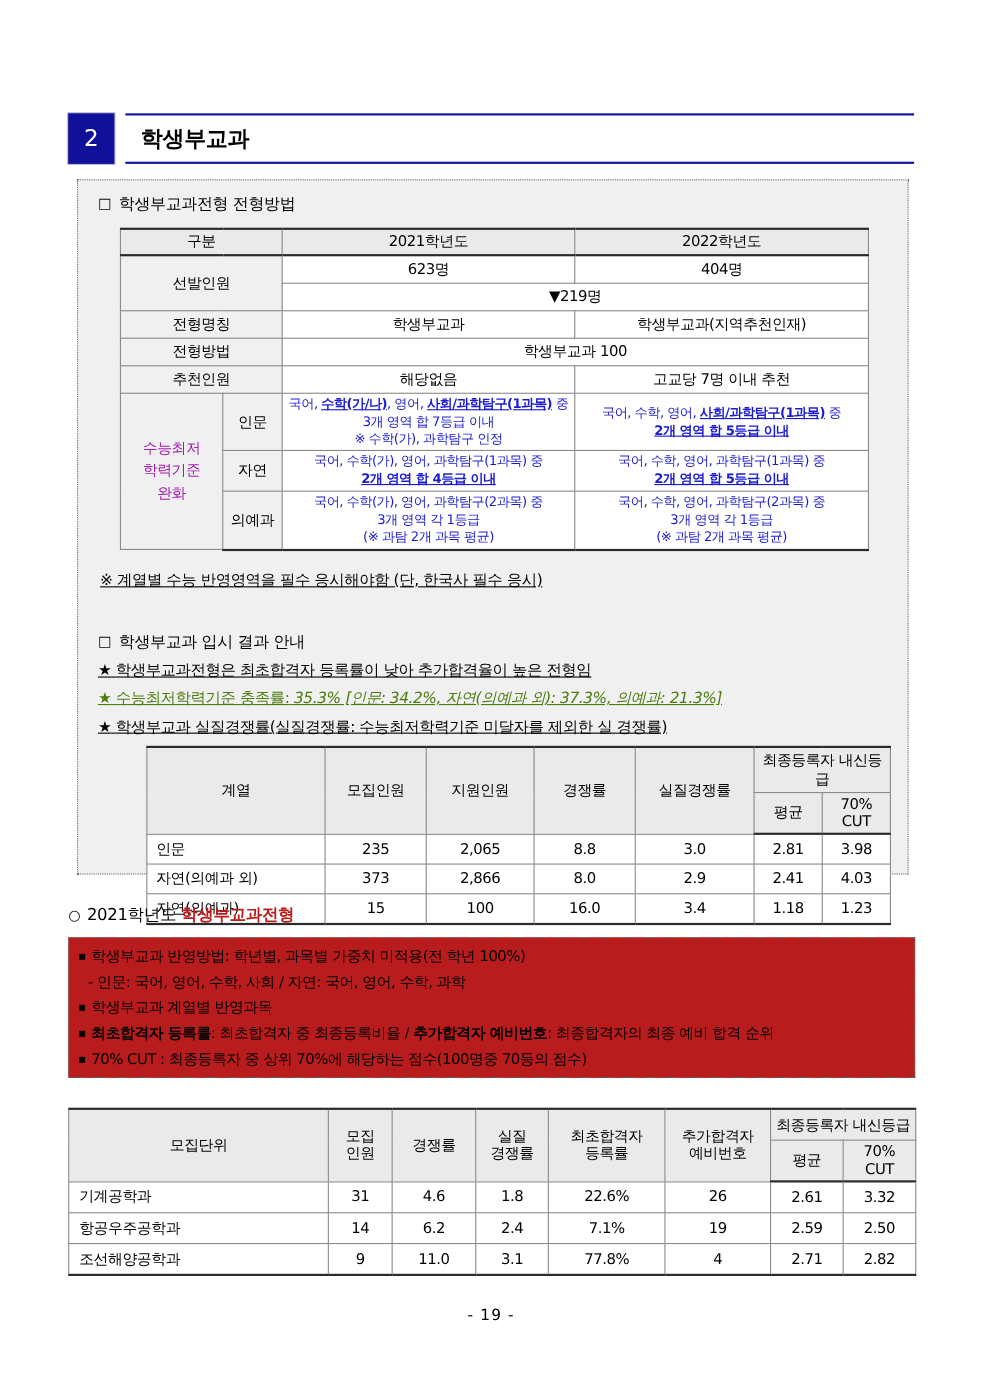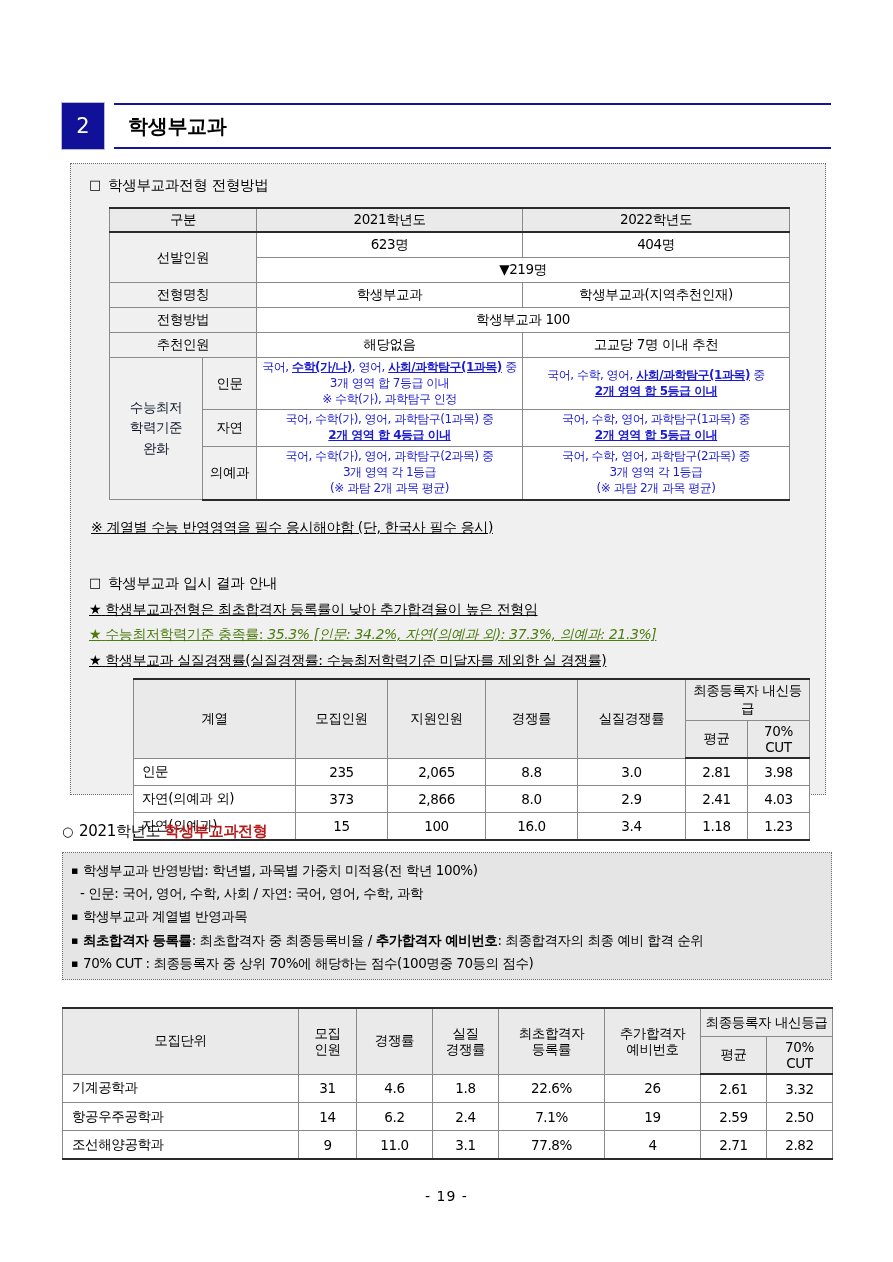--- a/index.html
+++ b/index.html
@@ -127,24 +127,23 @@
   .crit {
     text-align: left;
     color: #1a1ad0;
     font-size: 12px;
     line-height: 1.32;
     padding: 3px 4px 3px 5px;
     letter-spacing: -0.5px;
   }
   .crit u { text-decoration: underline; font-weight: bold; }
   .blue-lbl {
-    color: #0f172a;
+    color: #a21caf;
     font-weight: bold;
     line-height: 1.5;
-    font-family: Liberation Serif, serif;
   }
 
   
   .note-star {
     position: absolute;
     font-size: 14px;
     letter-spacing: -0.4px;
     white-space: nowrap;
     text-decoration: underline;
   }
@@ -175,21 +174,21 @@
 
   
   .infobox {
     position: absolute;
     left: 62px;
     top: 852px;
     width: 770px;
     height: 128px;
     border: 1px dotted #6f6f6f;
     box-sizing: border-box;
-    background: #e5e5e5;
+    background: #b91c1c;
     padding: 6px 6px 0 8px;
   }
   .infobox .line {
     font-size: 13.5px;
     letter-spacing: -0.45px;
     line-height: 1.72;
     white-space: nowrap;
   }
   .infobox .line .sq::before {
     content: "\25AA";

